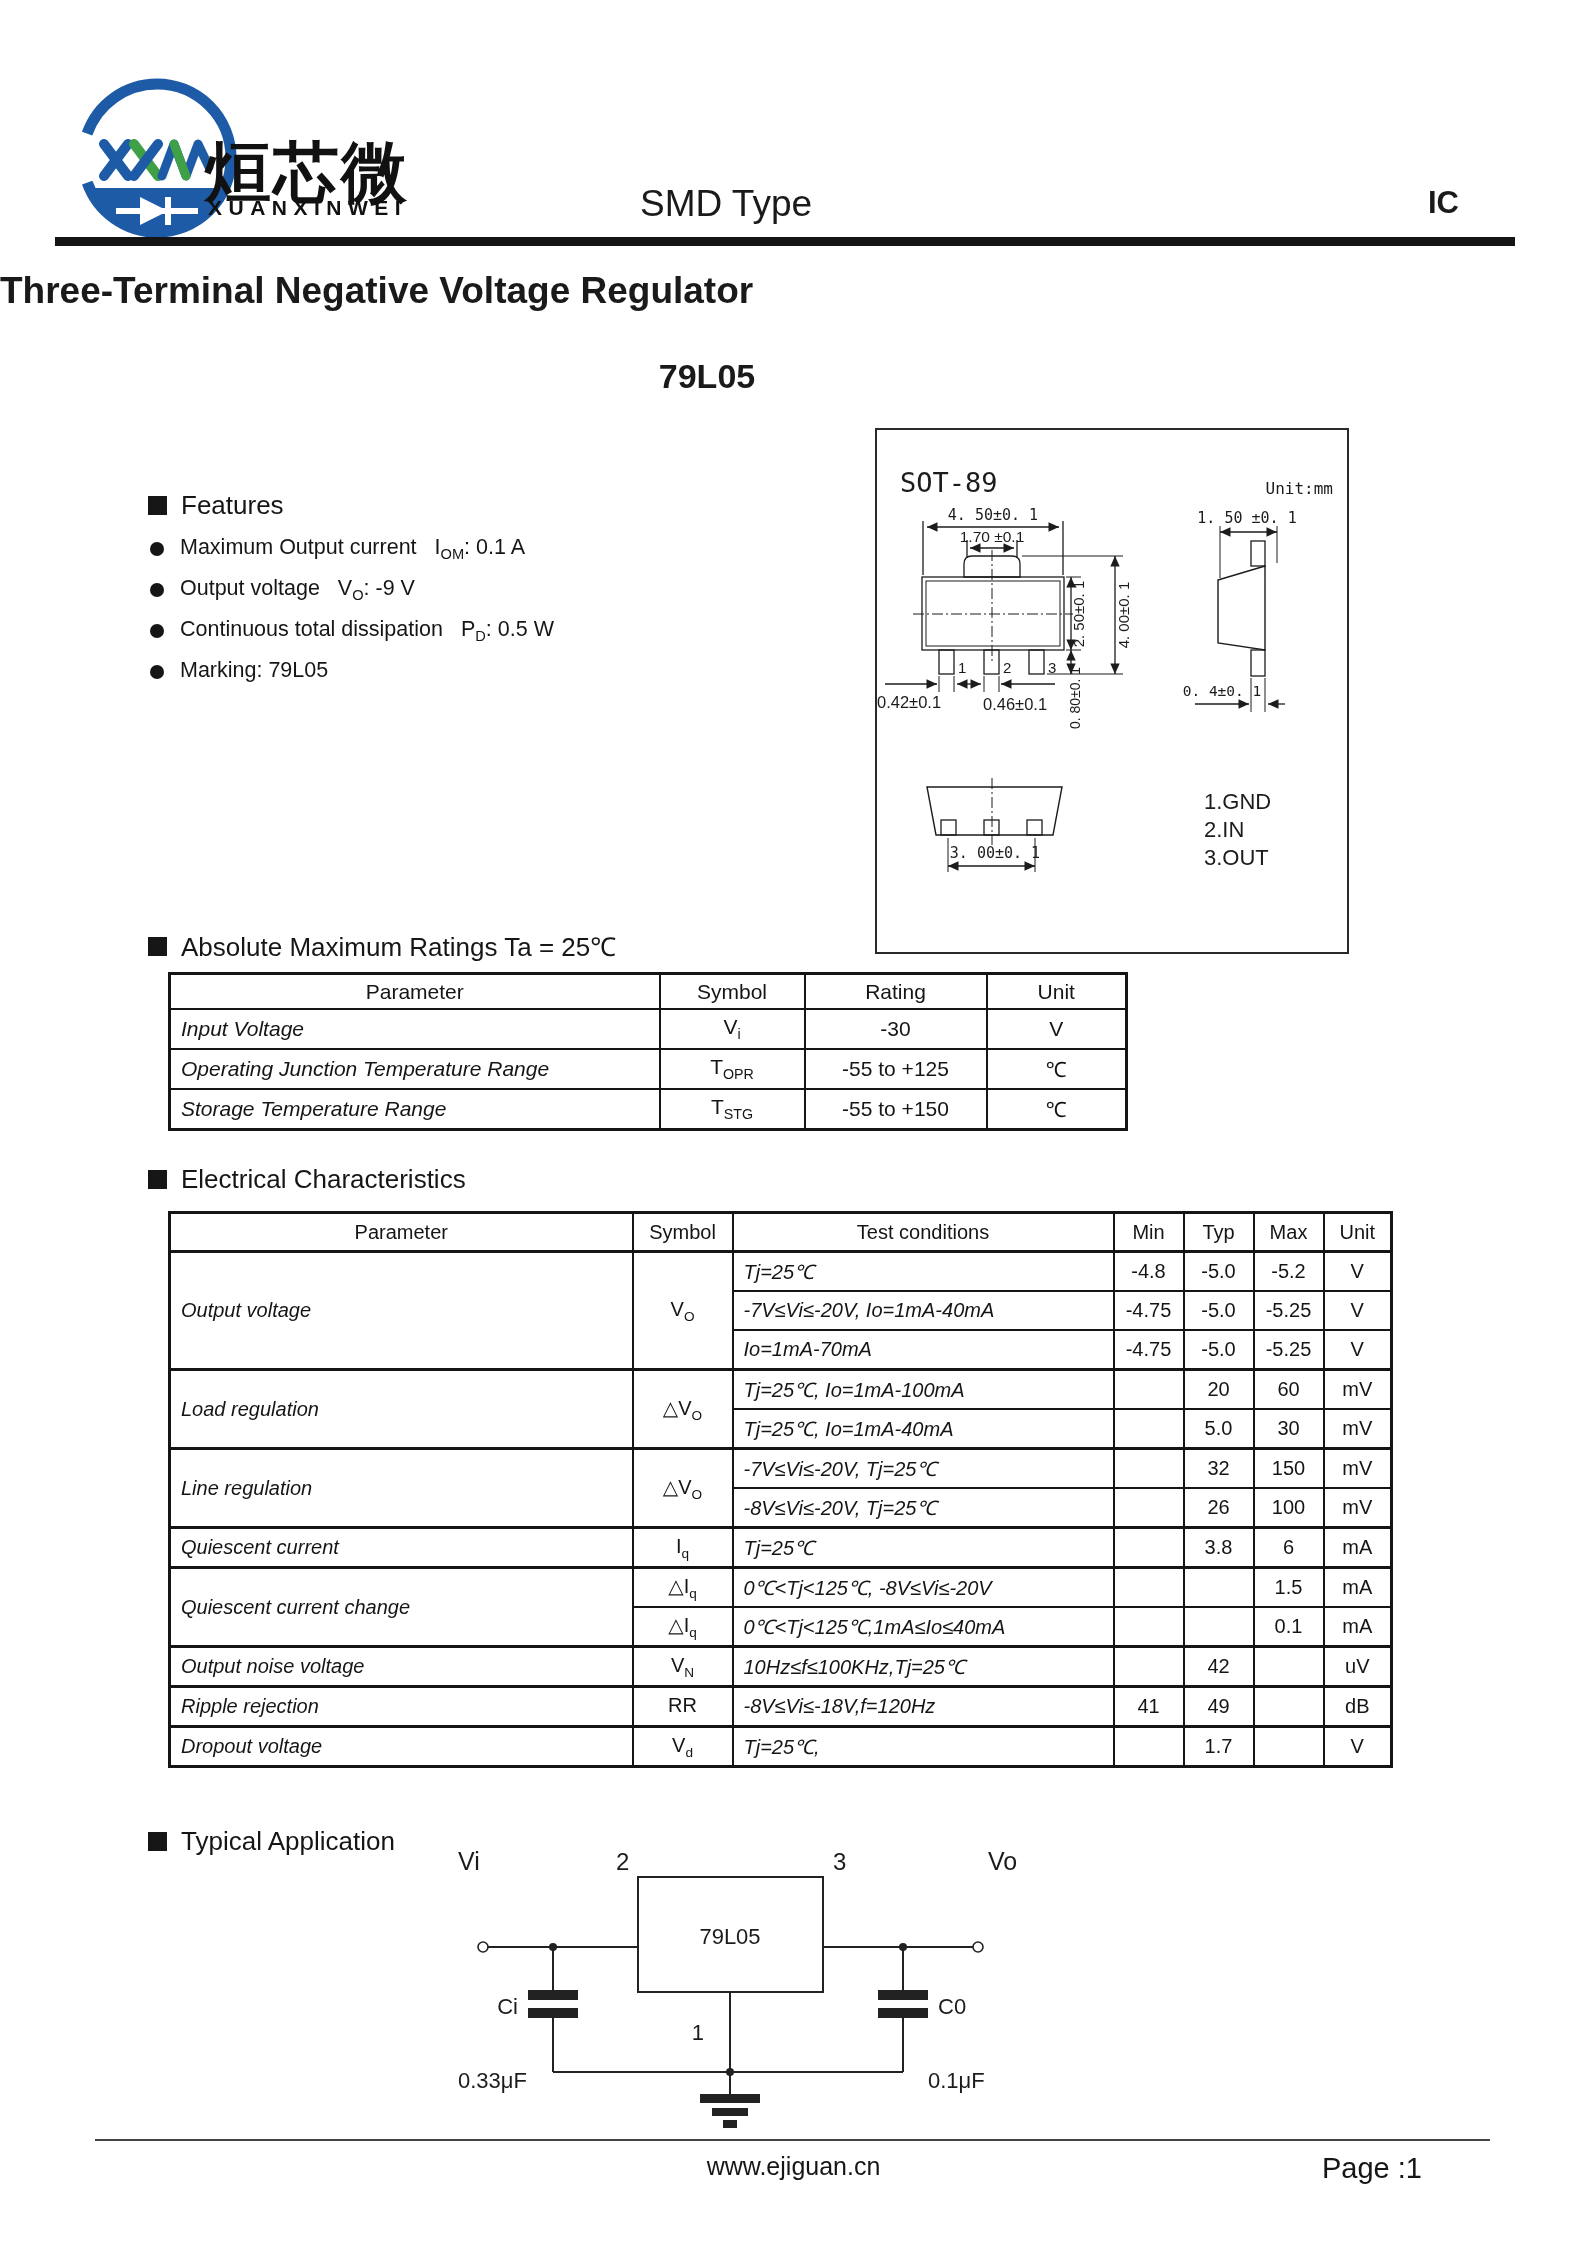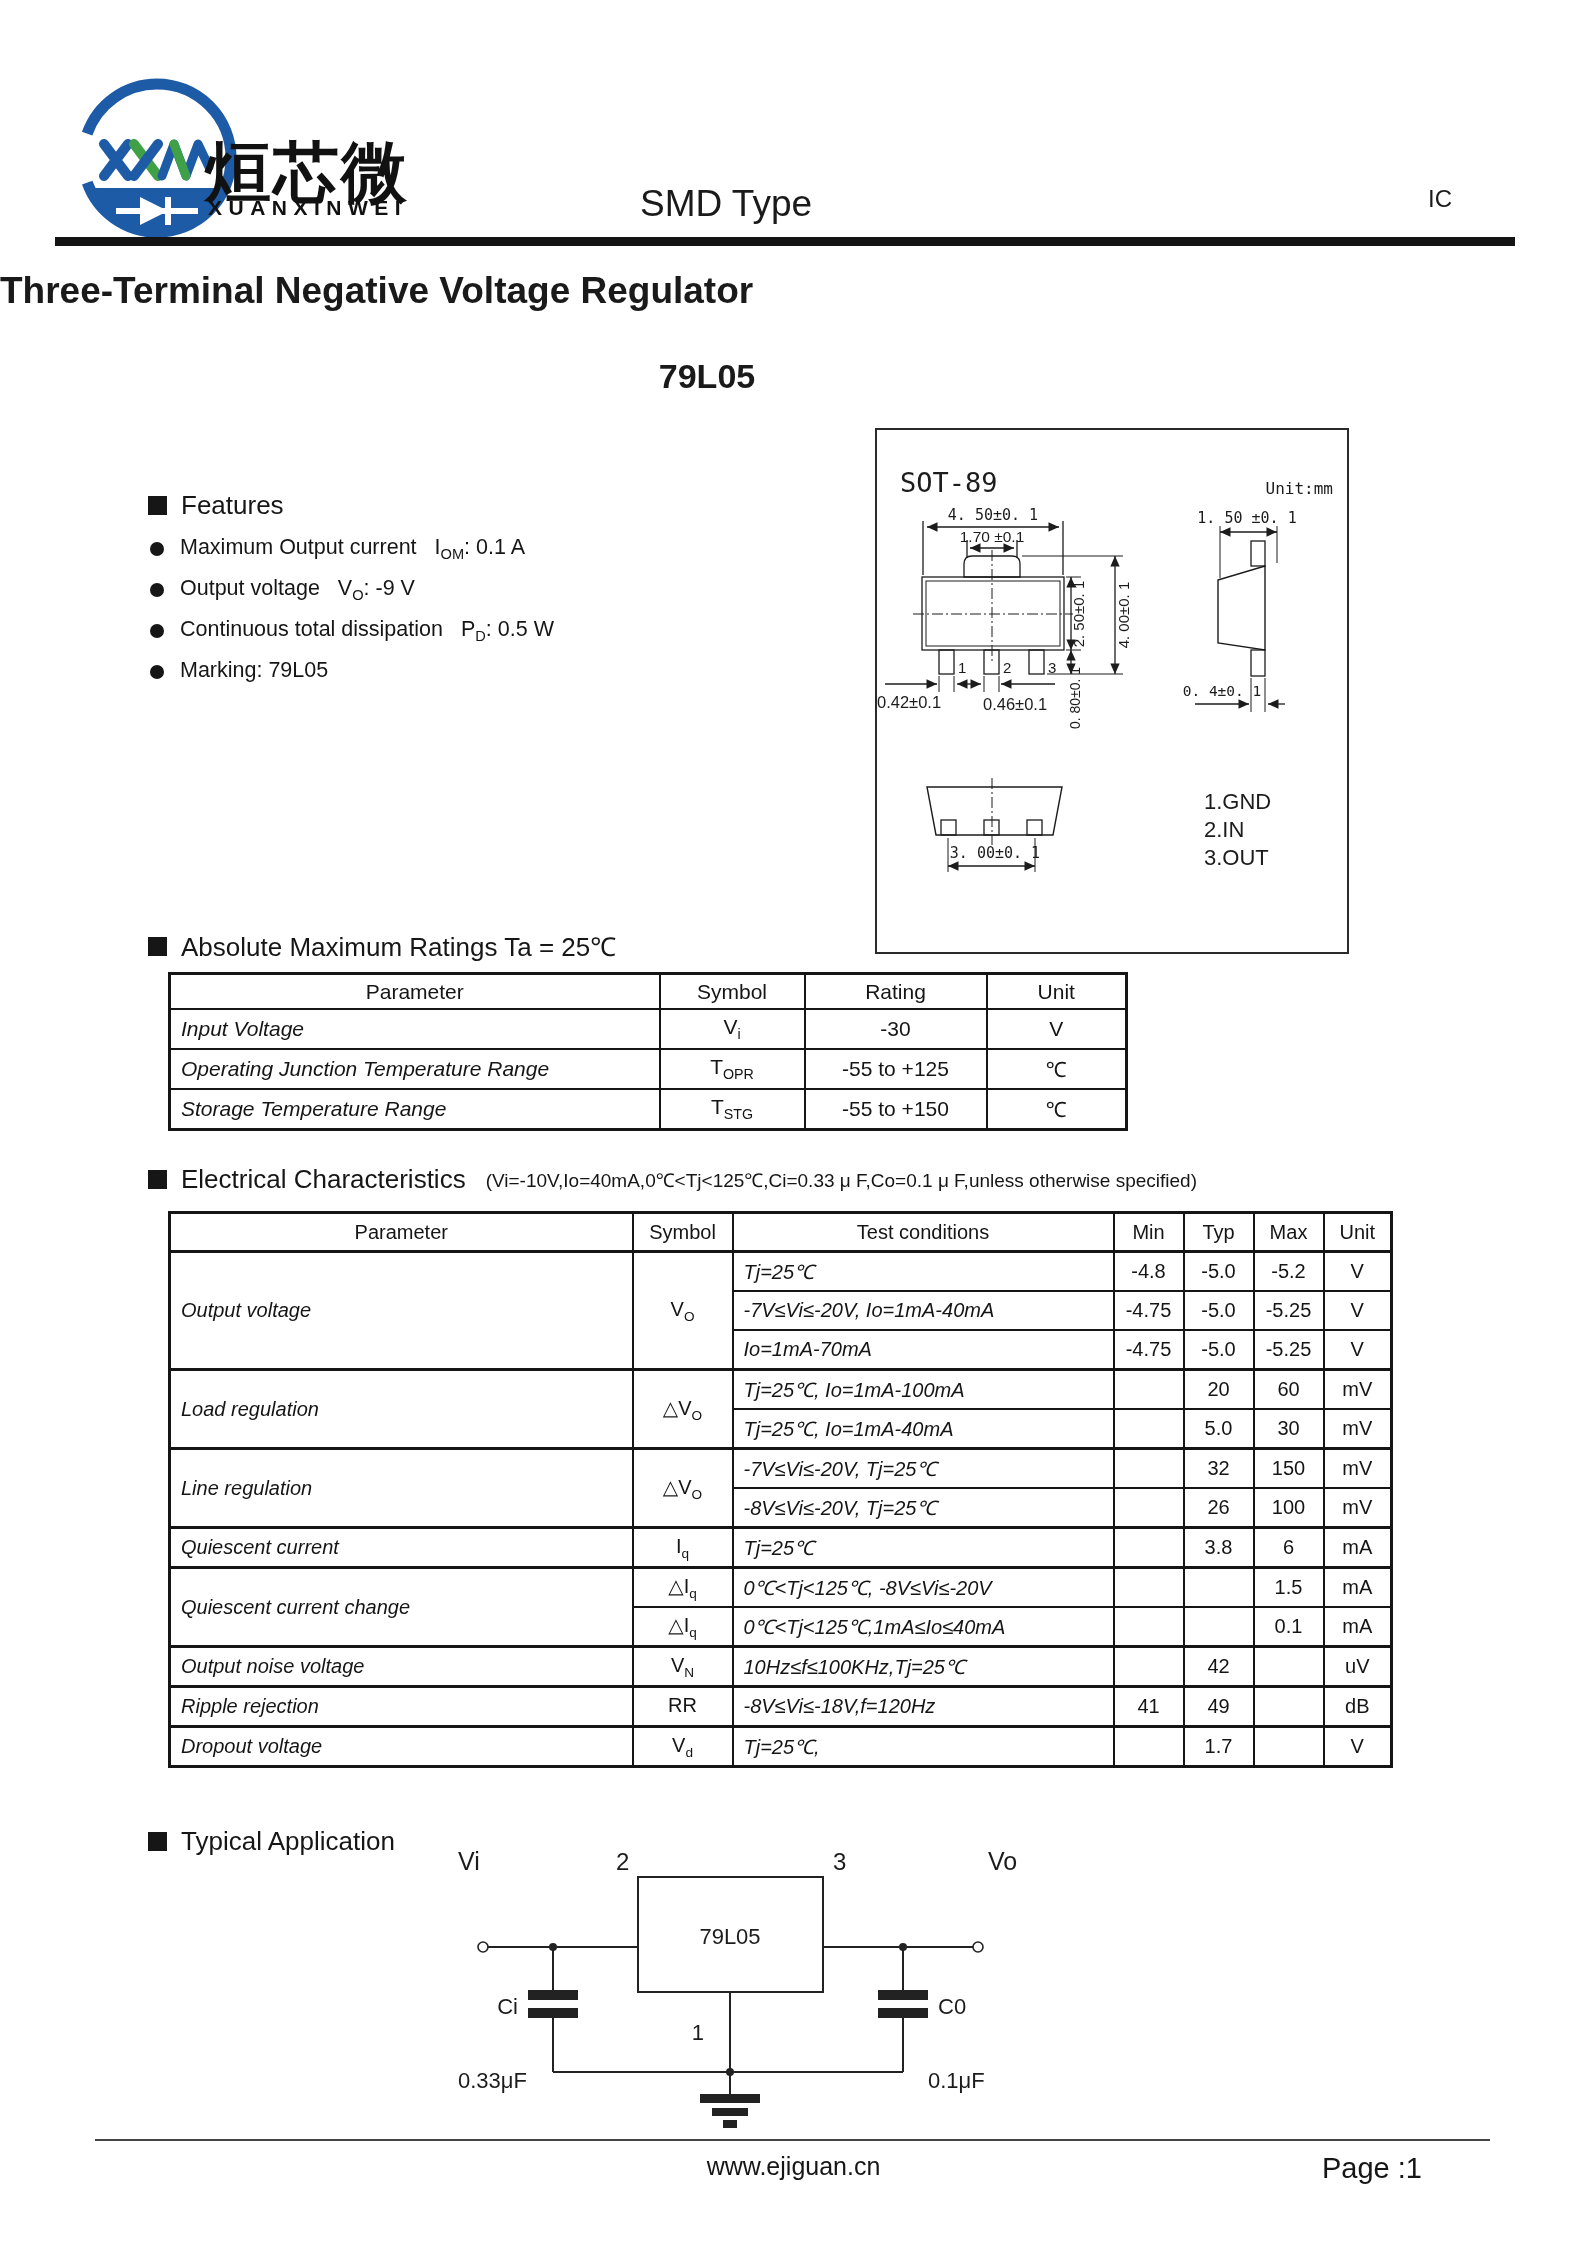--- a/index.html
+++ b/index.html
@@ -3,21 +3,21 @@
 <meta charset="utf-8">
 <style>
   html,body{margin:0;padding:0;background:#e8e8e8;}
   .page{position:relative;width:1587px;height:2245px;background:#ffffff;margin:0 auto;
         font-family:"Liberation Sans",sans-serif;color:#1a1a1a;overflow:hidden;}
   .abs{position:absolute;}
   
   .logo-cn{font-size:66px;font-weight:700;letter-spacing:2px;color:#111;}
   .logo-en{font-size:21px;font-weight:700;letter-spacing:6.5px;color:#111;}
   .smd{font-size:37px;color:#1a1a1a;}
-  .ic{font-size:24px;color:#1a1a1a;}
+  .ic{font-size:31px;color:#1a1a1a;font-weight:bold;}
   .hbar{background:#141414;}
   .title{width:100%;text-align:left;font-size:37px;font-weight:700;}
   .part{width:1414px;text-align:center;font-size:34px;font-weight:700;}
   
   .hsec{display:flex;align-items:center;gap:14px;font-size:26px;font-weight:400;color:#161616;}
   .hsec .sq{width:19px;height:19px;background:#161616;flex:none;}
   .hsec .cond{font-size:19px;font-weight:400;margin-left:6px;}
   .feat{display:flex;align-items:center;gap:16px;font-size:21.5px;color:#161616;}
   .feat .dot{width:14px;height:14px;border-radius:50%;background:#161616;flex:none;}
   .feat .sym{margin-left:18px;}
@@ -220,21 +220,20 @@
       <td><span>T</span><sub>STG</sub></td>
       <td>-55 to +150</td>
       <td>℃</td>
     </tr>
   </tbody>
     </table>
 
   <div class="abs hsec" style="left:148px;top:1164px">
     <span class="sq"></span>
     <span>Electrical Characteristics</span>
-    <span class="cond">(Vi=-10V,Io=40mA,0℃&lt;Tj&lt;125℃,Ci=0.33 μ F,Co=0.1 μ F,unless otherwise specified)</span>
   </div>
   <table class="abs dtable elec-t" style="left:168px;top:1211px;width:1222px">
     <colgroup>
         <col style="width:463px">
         <col style="width:100px">
         <col style="width:381px">
         <col style="width:70px">
         <col style="width:70px">
         <col style="width:70px">
         <col style="width:68px">

